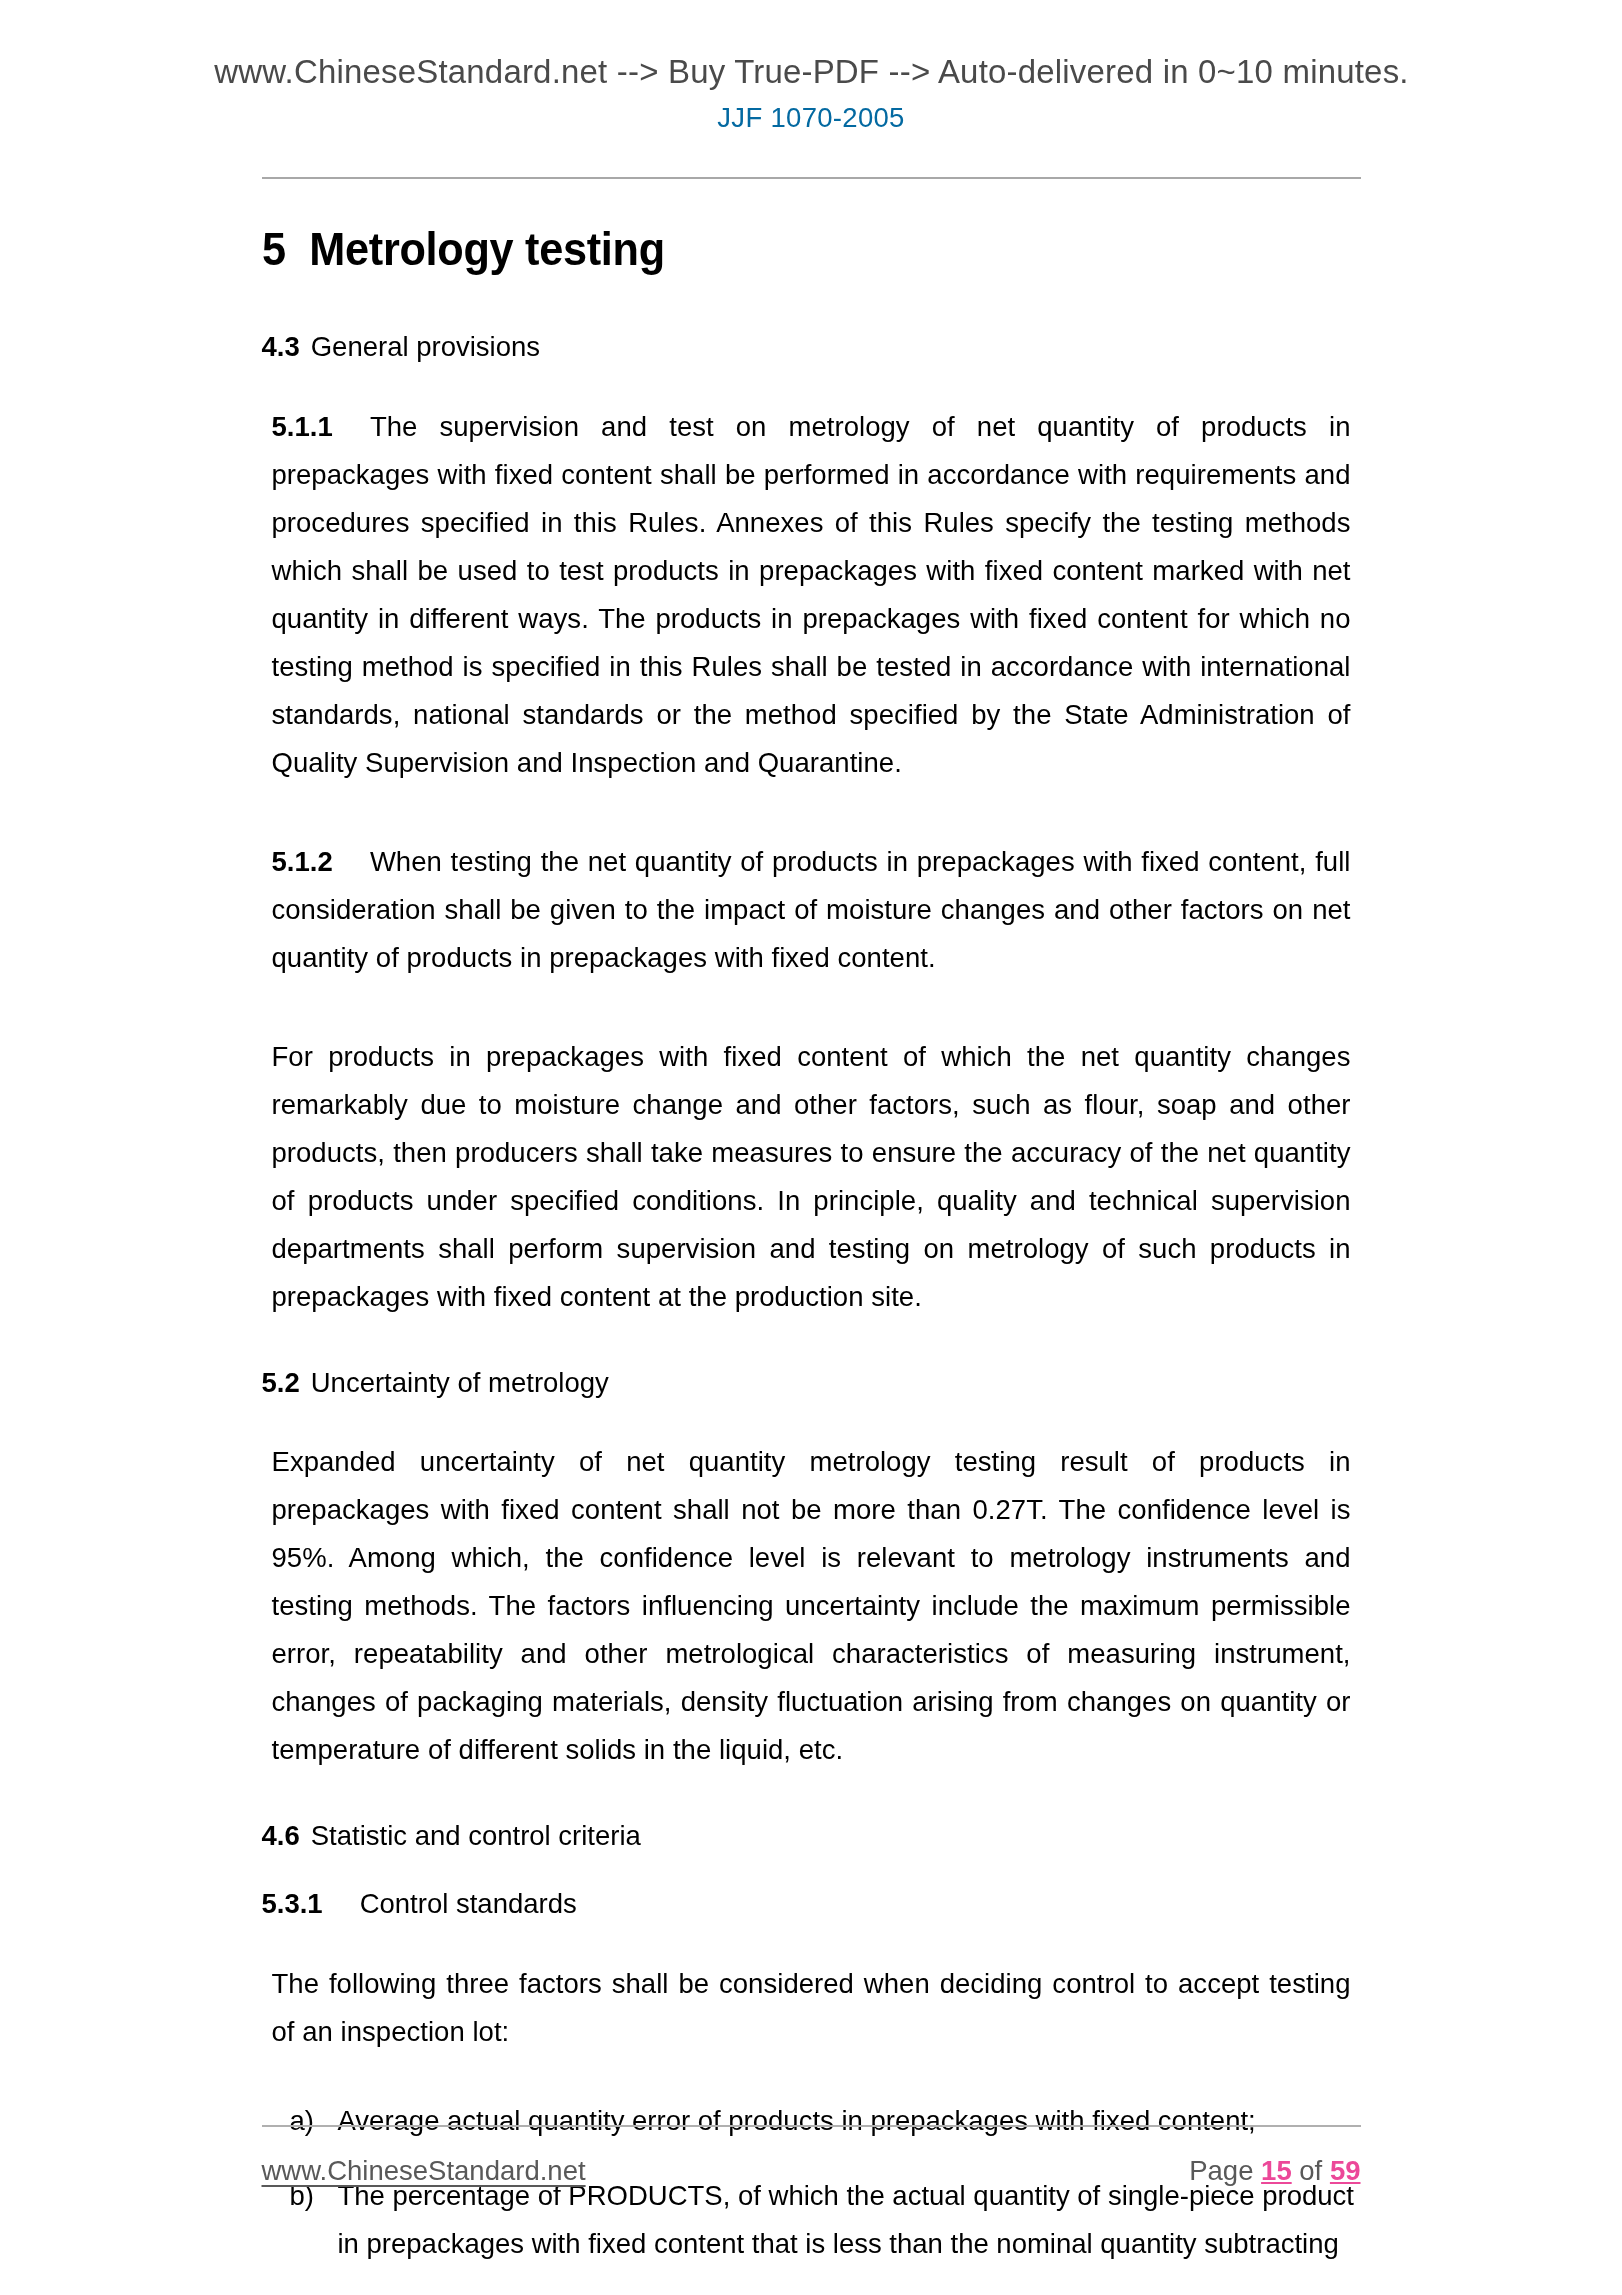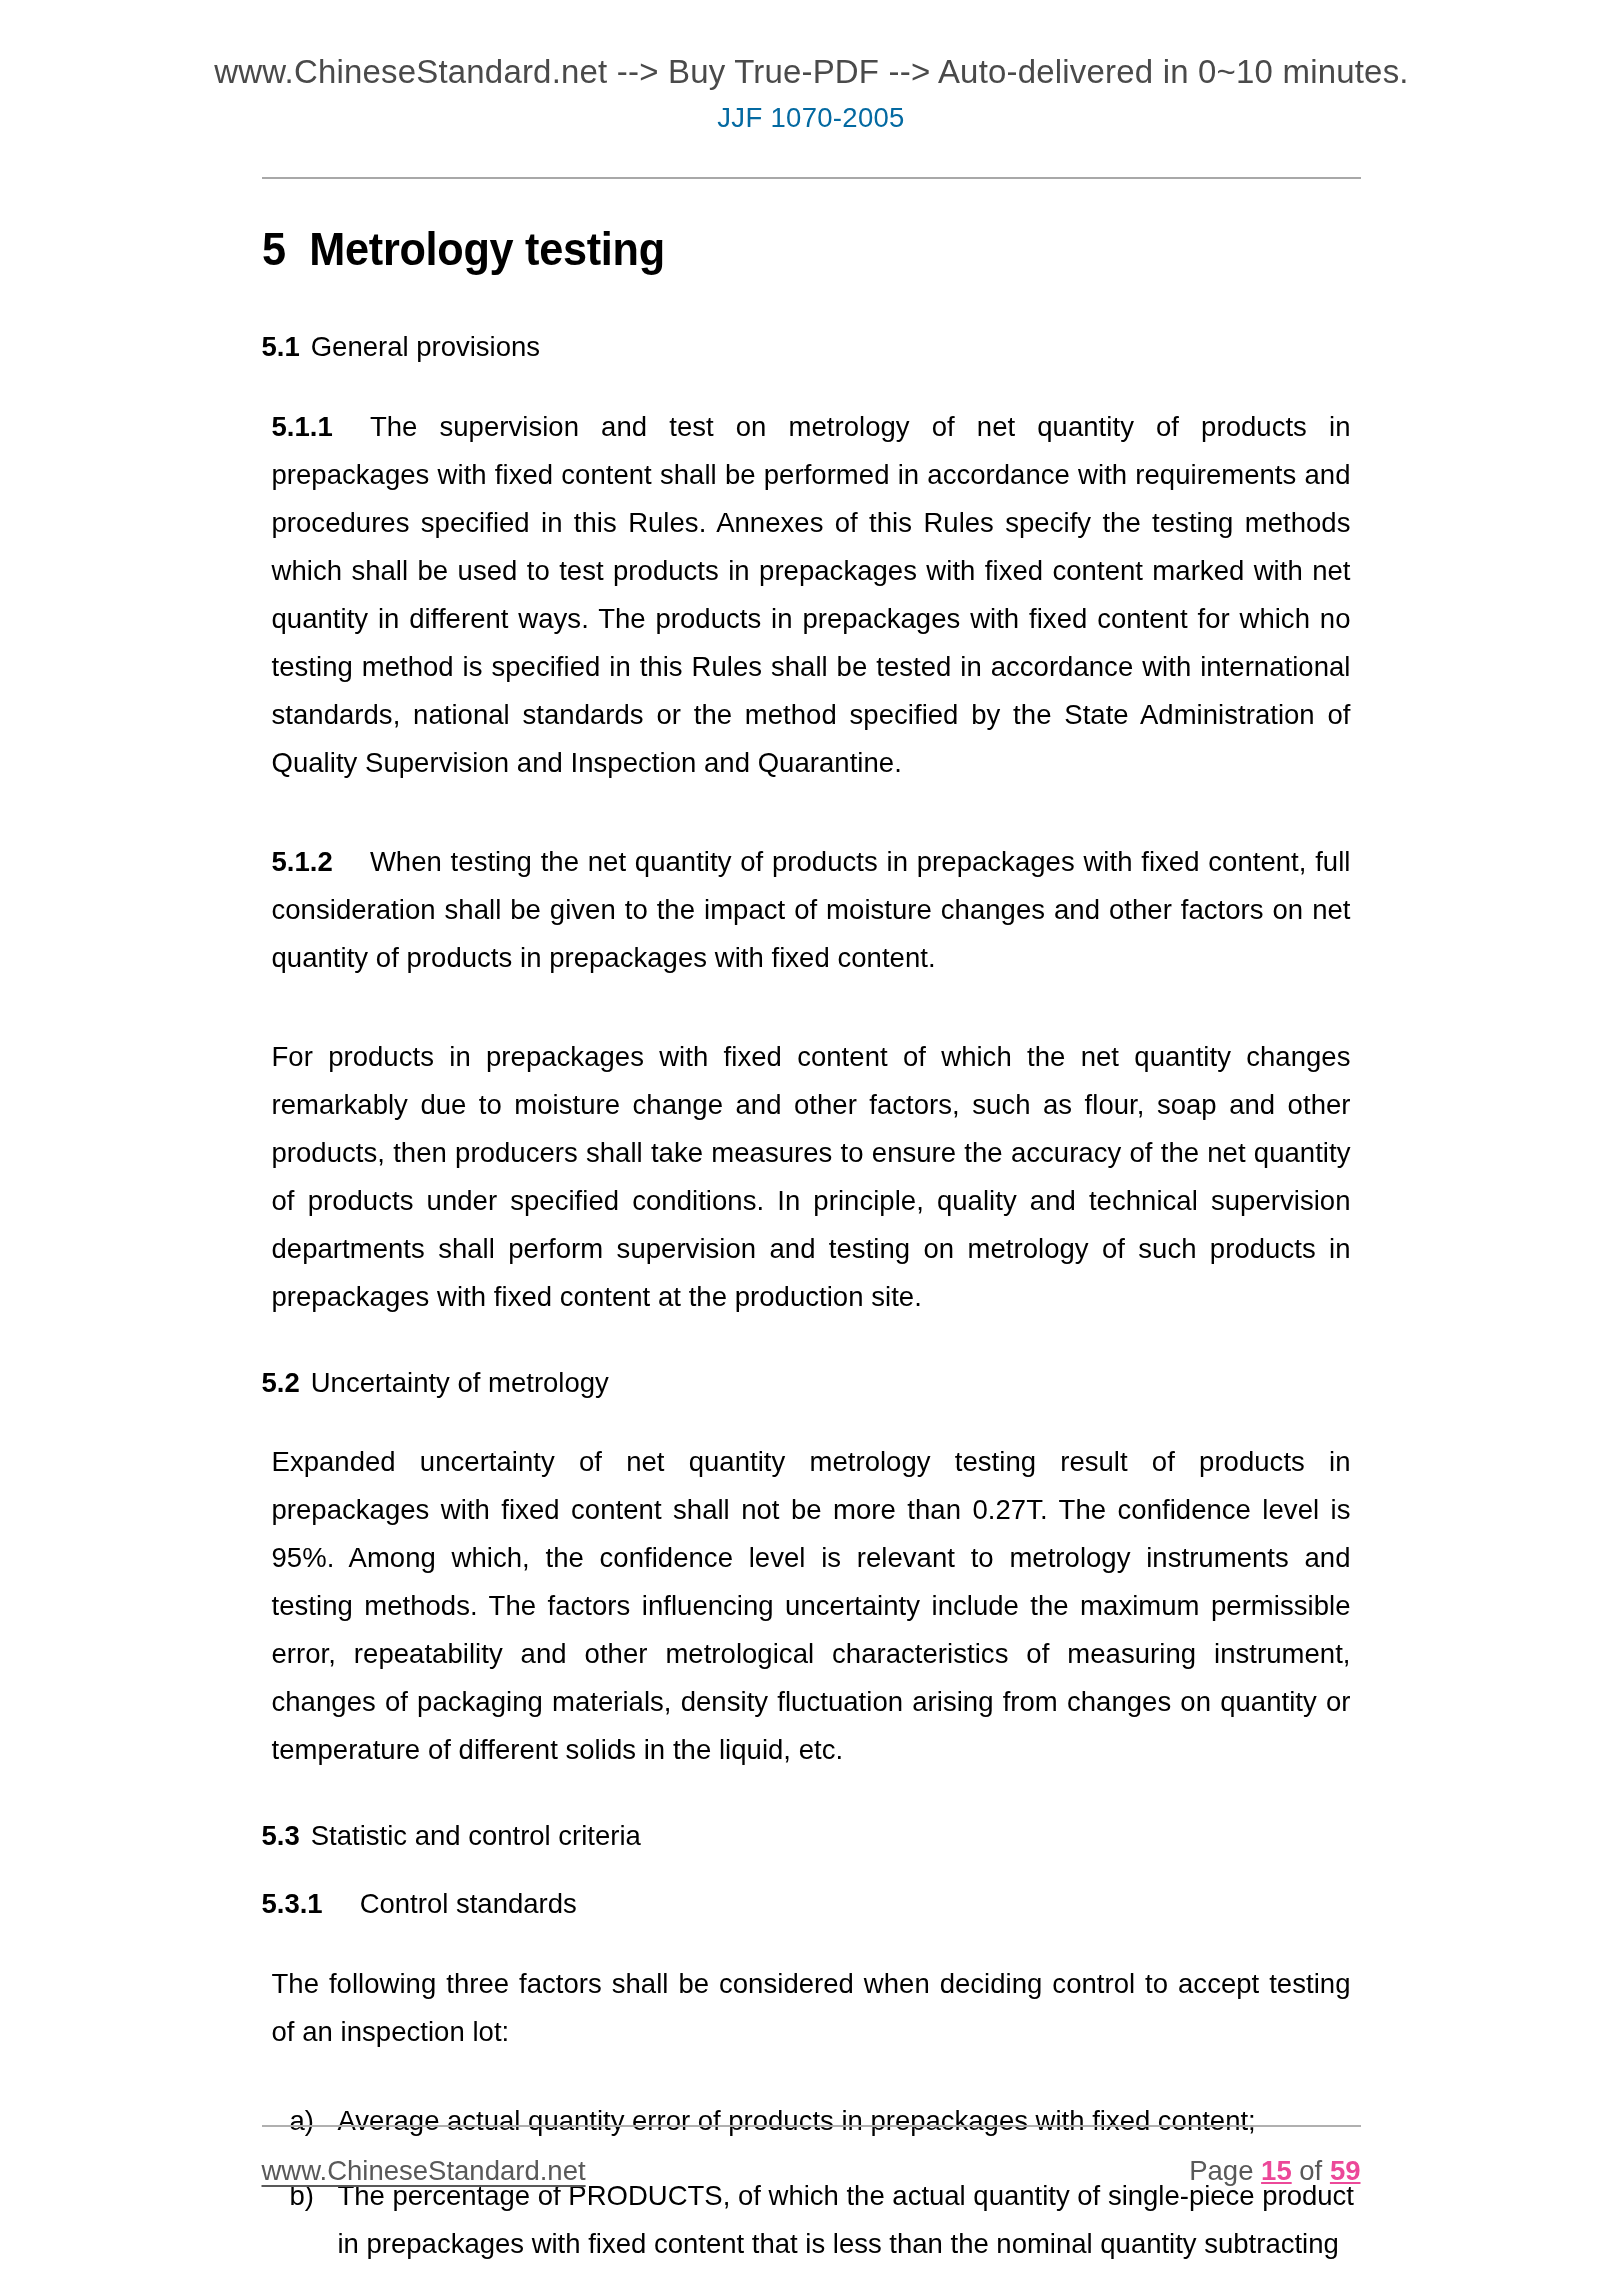--- a/index.html
+++ b/index.html
@@ -174,21 +174,21 @@
 
   <div class="content">
 
     <h1 class="chapter-title">
       <span class="num">5</span><span>Metrology testing</span>
     </h1>
 
     <div class="sp-after-title"></div>
 
     <div class="sec-head">
-      <span class="num">5.1</span><span class="gap-sm"></span><span>General provisions</span>
+      <span class="num">4.3</span><span class="gap-sm"></span><span>General provisions</span>
     </div>
 
     <div class="sp-after-h2"></div>
 
     <p class="body"><span class="lead-num">5.1.1</span><span class="lead-gap"></span><span>The supervision and test on metrology of net quantity of products in prepackages with fixed content shall be performed in accordance with requirements and procedures specified in this Rules. Annexes of this Rules specify the testing methods which shall be used to test products in prepackages with fixed content marked with net quantity in different ways. The products in prepackages with fixed content for which no testing method is specified in this Rules shall be tested in accordance with international standards, national standards or the method specified by the State Administration of Quality Supervision and Inspection and Quarantine.</span></p>
 
     <div class="sp-para"></div>
 
     <p class="body"><span class="lead-num">5.1.2</span><span class="lead-gap"></span><span>When testing the net quantity of products in prepackages with fixed content, full consideration shall be given to the impact of moisture changes and other factors on net quantity of products in prepackages with fixed content.</span></p>
 
@@ -202,21 +202,21 @@
       <span class="num">5.2</span><span class="gap-sm"></span><span>Uncertainty of metrology</span>
     </div>
 
     <div class="sp-after-h2"></div>
 
     <p class="body">Expanded uncertainty of net quantity metrology testing result of products in prepackages with fixed content shall not be more than 0.27T. The confidence level is 95%. Among which, the confidence level is relevant to metrology instruments and testing methods. The factors influencing uncertainty include the maximum permissible error, repeatability and other metrological characteristics of measuring instrument, changes of packaging materials, density fluctuation arising from changes on quantity or temperature of different solids in the liquid, etc.</p>
 
     <div class="sp-before-h2"></div>
 
     <div class="sec-head">
-      <span class="num">5.3</span><span class="gap-sm"></span><span>Statistic and control criteria</span>
+      <span class="num">4.6</span><span class="gap-sm"></span><span>Statistic and control criteria</span>
     </div>
 
     <div class="sp-para"></div>
 
     <div class="sec-head">
       <span class="num">5.3.1</span><span class="gap-lg"></span><span>Control standards</span>
     </div>
 
     <div class="sp-after-h2"></div>
 

